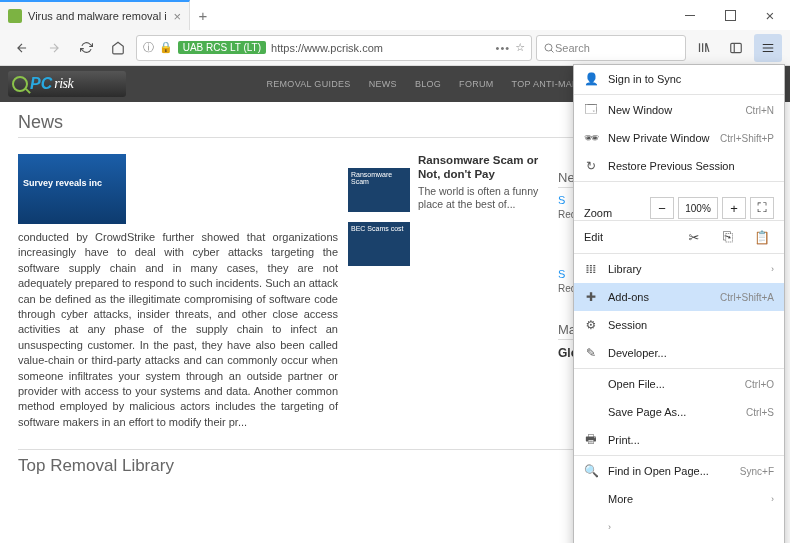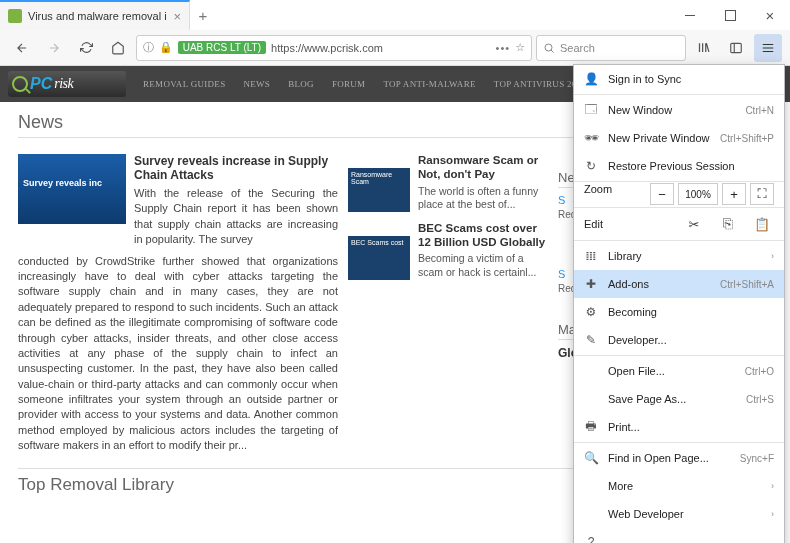--- a/index.html
+++ b/index.html
@@ -21,34 +21,34 @@
 
 
 .toolbar { height: 36px; background: #f7f7f7; border-bottom: 1px solid #ddd; display: flex; align-items: center; padding: 0 8px; gap: 4px; }
 .navbtn { width: 28px; height: 28px; display: flex; align-items: center; justify-content: center; color: #555; font-size: 14px; border-radius: 3px; }
 .urlbar { flex: 1; height: 26px; background: #fff; border: 1px solid #ccc; border-radius: 3px; display: flex; align-items: center; padding: 0 6px; gap: 5px; font-size: 11px; }
 .urlbar .info { color: #888; }
 .urlbar .lock { color: #4caf50; font-size: 11px; }
 .urlbar .ev { background: #4caf50; color: #fff; padding: 1px 5px; border-radius: 2px; font-size: 10px; }
 .urlbar .urltext { color: #555; flex: 1; white-space: nowrap; overflow: hidden; }
 .urlbar .dots { color: #777; letter-spacing: 1px; }
-.searchbar { width: 150px; height: 26px; background: #fff; border: 1px solid #ccc; border-radius: 3px; display: flex; align-items: center; padding: 0 6px; gap: 5px; font-size: 11px; color: #888; }
+.searchbar { width: 150px; height: 26px; background: #fff; border: 1px solid #ccc; border-radius: 3px; display: flex; align-items: center; padding: 0 6px; font-size: 11px; color: #888; }
 .toolbtn { width: 28px; height: 28px; display: flex; align-items: center; justify-content: center; color: #555; font-size: 14px; border-radius: 3px; }
 .hamburger { background: #cddcf0; }
 
 
 .page { position: relative; background: #fff; height: calc(100% - 66px); overflow: hidden; }
-.sitehdr { background: #434343; height: 36px; display: flex; align-items: center; padding: 0 8px; gap: 0; }
+.sitehdr { background: #434343; height: 36px; display: flex; align-items: center; padding: 0 8px; gap: 0; justify-content: space-between; }
 .logo { width: 118px; height: 26px; background: linear-gradient(#555,#2c2c2c); border-radius: 3px; display: flex; align-items: center; padding: 0 4px; gap: 2px; }
 .logo .mag { width: 16px; height: 16px; border: 2px solid #8bc34a; border-radius: 50%; position: relative; }
 .logo .mag::after { content: ""; width: 6px; height: 2px; background: #8bc34a; position: absolute; right: -5px; bottom: -2px; transform: rotate(45deg); }
 .logo .pc { color: #29a8df; font-weight: bold; font-style: italic; font-size: 16px; }
 .logo .risk { color: #fff; font-style: italic; font-size: 14px; letter-spacing: -0.5px; font-family: Liberation Serif, serif; }
 .sitenav { display: flex; margin-left: 8px; }
-.sitenav span { color: #aaa; font-size: 9px; padding: 0 9px; letter-spacing: 0.3px; font-family: Liberation Serif, serif; }
+.sitenav span { color: #aaa; font-size: 9px; padding: 0 9px; letter-spacing: 0.3px; }
 
 .content { padding: 10px 18px; display: flex; gap: 10px; }
 .col-left { width: 320px; }
 .col-mid { width: 200px; }
 .col-right { flex: 1; }
 
 h2.sect { font-size: 18px; font-weight: 400; color: #666; border-bottom: 1px solid #ddd; padding-bottom: 4px; margin-bottom: 10px; }
 
 .article-big { display: flex; gap: 8px; margin-bottom: 6px; }
 .thumb { width: 108px; height: 70px; background: linear-gradient(#1b5ea8,#0d3b6e); color: #fff; font-size: 9px; font-weight: bold; padding: 24px 5px 0; overflow: hidden; flex-shrink: 0; }
@@ -72,21 +72,21 @@
 h2.topguides { font-size: 17px; font-weight: 400; color: #666; border-top: 1px solid #ddd; padding-top: 6px; margin: 4px 18px 0; }
 
 
 .fxmenu { position: absolute; right: 5px; top: 64px; width: 212px; background: #fff; border: 1px solid #bbb; box-shadow: 0 4px 12px rgba(0,0,0,0.25); z-index: 100; font-size: 11px; color: #222; }
 .fxrow { display: flex; align-items: center; height: 28px; padding: 0 10px; gap: 10px; }
 .fxrow.hl { background: #cde3fb; }
 .fxicon { width: 14px; text-align: center; color: #555; font-size: 12px; }
 .fxlabel { flex: 1; }
 .fxshort { color: #888; font-size: 10px; }
 .fxsep { height: 0; border-top: 1px solid #e3e3e3; margin: 1px 0; }
-.fxzoom { display: flex; align-items: flex-start; height: 23px; padding: 0 10px; gap: 4px; }
+.fxzoom { display: flex; align-items: flex-end; height: 36px; padding: 0 10px; gap: 4px; }
 .fxzoom .lbl { flex: 1; }
 .zbtn { width: 24px; height: 22px; border: 1px solid #ccc; display: flex; align-items: center; justify-content: center; font-size: 13px; }
 .zpct { width: 40px; height: 22px; border: 1px solid #ccc; display: flex; align-items: center; justify-content: center; font-size: 10px; }
 .fxedit { display: flex; align-items: center; height: 30px; padding: 0 10px; gap: 10px; }
 .fxedit .lbl { flex: 1; }
 .ebtn { width: 24px; height: 22px; display: flex; align-items: center; justify-content: center; font-size: 13px; color: #444; }
 .chev { color: #888; font-size: 9px; }
 svg { display:block; }
 </style>
 </head>
@@ -179,42 +179,34 @@
       <span>WEBSIT</span>
     </div>
   </div>
 
   <h2 class="sect" style="margin:10px 18px 6px">News</h2>
 
   <div class="content">
     <div class="col-left">
       <div class="article-big">
         <div class="thumb">Survey reveals inc</div>
-        <div>
-          <div class="atitle">Survey reveals increase in Supply Chain Attacks</div>
-          <div class="atext">With the release of the Securing the Supply Chain report it has been shown that supply chain attacks are increasing in popularity. The survey</div>
-        </div>
       </div>
       <div class="atext">conducted by CrowdStrike further showed that organizations increasingly have to deal with cyber attacks targeting the software supply chain and in many cases, they are not adequately prepared to respond to such incidents. Such an attack can be defined as the illegitimate compromising of software code through cyber attacks, insider threats, and other close access activities at any phase of the supply chain to infect an unsuspecting customer. In the past, they have also been called value-chain or third-party attacks and can commonly occur when someone infiltrates your system through an outside partner or provider with access to your systems and data. Another common method employed by malicious actors includes the targeting of software makers in an effort to modify their pr...</div>
     </div>
 
     <div class="col-mid">
       <div class="article-mid">
         <div class="thumb-m">Ransomware Scam</div>
         <div>
           <div class="atitle">Ransomware Scam or Not, don't Pay</div>
           <div class="asnip">The world is often a funny place at the best of...</div>
         </div>
       </div>
       <div class="article-mid">
         <div class="thumb-m">BEC Scams cost</div>
-        <div>
-          <div class="atitle">BEC Scams cost over 12 Billion USD Globally</div>
-          <div class="asnip">Becoming a victim of a scam or hack is certainl...</div>
-        </div>
       </div>
     </div>
 
     <div class="col-right">
       <div style="height:16px"></div>
       <div class="side-h">New</div>
       <div class="side-link">S</div>
       <div class="side-sub">Red</div>
       <div style="height:40px"></div>
       <div class="side-link">S</div>
@@ -279,21 +271,21 @@
     <span class="fxlabel">Library</span>
     <span class="chev">›</span>
   </div>
   <div class="fxrow hl">
     <span class="fxicon">✚</span>
     <span class="fxlabel">Add-ons</span>
     <span class="fxshort">Ctrl+Shift+A</span>
   </div>
   <div class="fxrow">
     <span class="fxicon">⚙</span>
-    <span class="fxlabel">Becoming</span>
+    <span class="fxlabel">Session</span>
   </div>
   <div class="fxrow">
     <span class="fxicon">✎</span>
     <span class="fxlabel">Developer...</span>
   </div>
   <div class="fxsep"></div>
   <div class="fxrow">
     <span class="fxicon"></span>
     <span class="fxlabel">Open File...</span>
     <span class="fxshort">Ctrl+O</span>
@@ -313,21 +305,20 @@
     <span class="fxlabel">Find in Open Page...</span>
     <span class="fxshort">Sync+F</span>
   </div>
   <div class="fxrow">
     <span class="fxicon"></span>
     <span class="fxlabel">More</span>
     <span class="chev">›</span>
   </div>
   <div class="fxrow">
     <span class="fxicon"></span>
-    <span class="fxlabel">Web Developer</span>
     <span class="chev">›</span>
   </div>
   <div class="fxrow">
     <span class="fxicon">?</span>
 
   </div>
 
 </div>
 
 </body></html>

